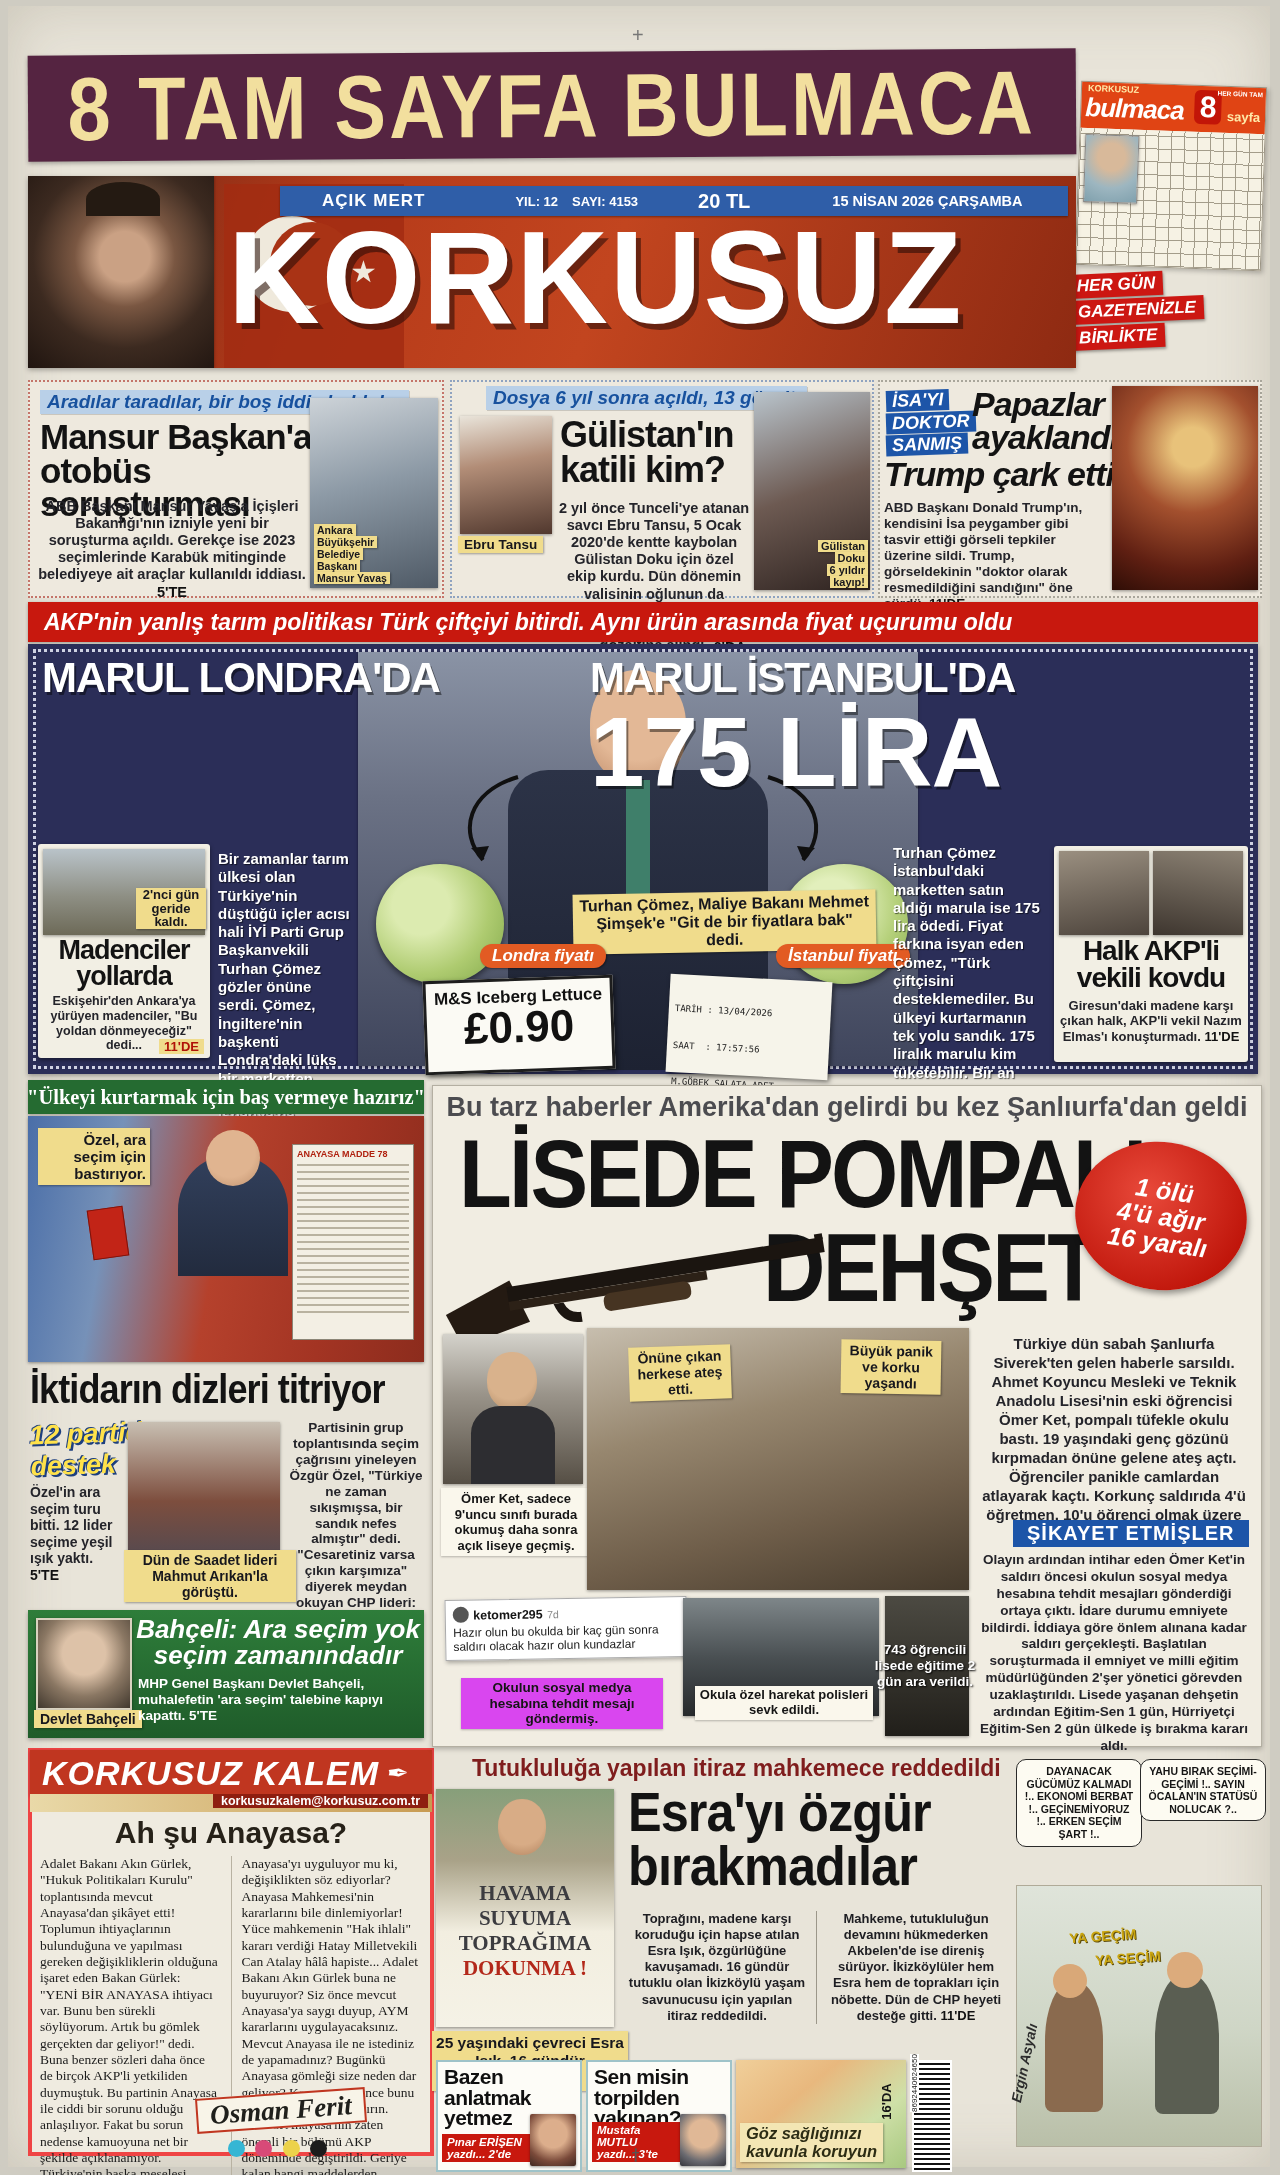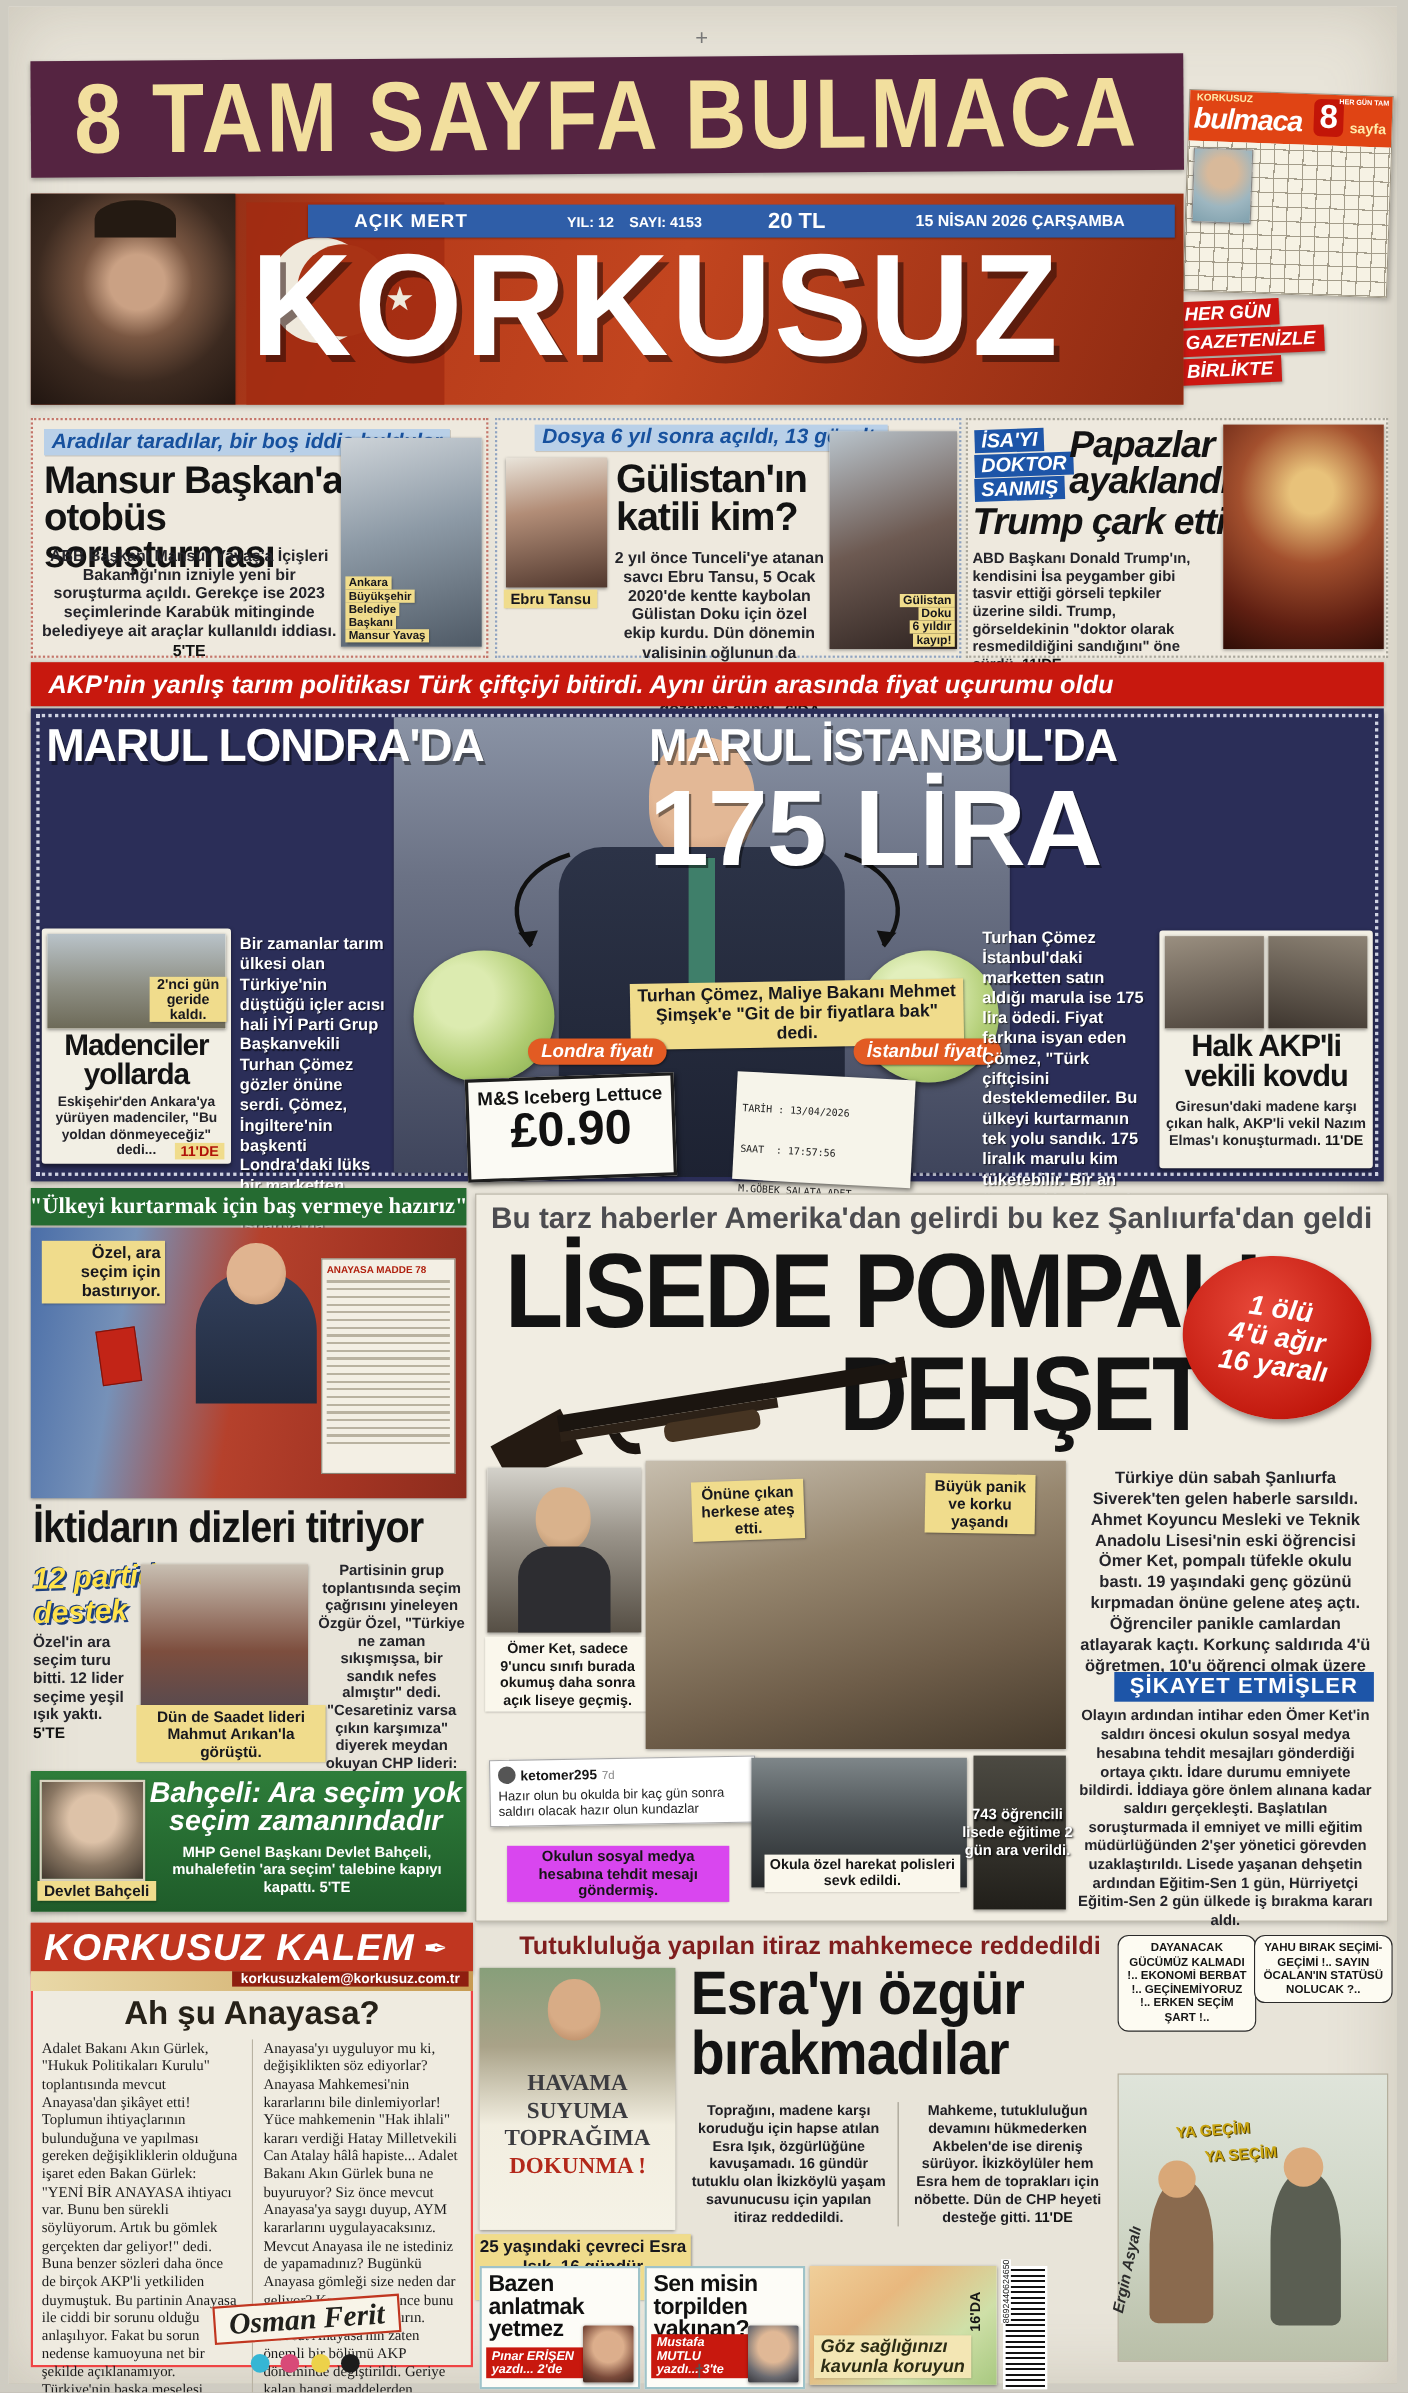--- a/index.html
+++ b/index.html
@@ -303,26 +303,26 @@
     </div>
   </section>
 
   <section class="abs" style="left:28px;top:1610px;width:396px;height:128px;background:linear-gradient(180deg,#2e7d3a,#1f5c2a);box-shadow:0 2px 4px rgba(0,0,0,.3);">
     <div class="abs photo" style="left:8px;top:8px;width:92px;height:88px;background:radial-gradient(circle at 50% 38%,#ddc2a8 0 30%,#8a7763 60%,#41382e);border:2px solid #d9d2c0;"></div>
     <span class="abs ylabel" style="left:6px;top:100px;font-size:14px;padding:1px 6px;">Devlet Bahçeli</span>
     <div class="abs" style="left:108px;top:6px;width:284px;text-align:center;color:#fff;font-weight:900;font-style:italic;font-size:26px;line-height:1;">
       <div>Bahçeli: Ara seçim yok</div>
       <div>seçim zamanındadır</div>
     </div>
-    <div class="abs" style="left:110px;top:66px;width:282px;color:#fff;font-weight:bold;font-size:13.5px;text-align:center;line-height:1.2;">
+    <div class="abs" style="left:110px;top:66px;width:282px;color:#fff;font-weight:bold;font-size:13.5px;text-align:left;line-height:1.2;">
       <span>MHP Genel Başkanı Devlet Bahçeli, muhalefetin 'ara seçim' talebine kapıyı kapattı. </span><span style="font-weight:900;">5'TE</span>
     </div>
   </section>
 
-  <section class="abs" style="left:28px;top:1748px;width:398px;height:400px;background:#efebe0;border:2px solid #ef4444;">
+  <section class="abs" style="left:28px;top:1748px;width:398px;height:400px;background:#efebe0;border:4px solid #ef4444;">
     <div class="kalem-head" style="height:46px;margin:-2px;">
       <span style="font-size:34px;font-weight:900;font-style:italic;margin-left:12px;letter-spacing:1px;white-space:nowrap;">KORKUSUZ KALEM</span>
       <span style="font-size:26px;margin-left:8px;">✒</span>
     </div>
     <div style="height:18px;background:linear-gradient(90deg,#e9d9a8,#c89b52);margin:-2px -2px 0;position:relative;">
       <span style="position:absolute;right:4px;top:0;background:#8e1e10;color:#fff;font-size:12.5px;font-weight:bold;padding:0 8px;">korkusuzkalem@korkusuz.com.tr</span>
     </div>
     <div style="text-align:center;font-size:30px;font-weight:900;color:#262118;margin-top:4px;">Ah şu Anayasa?</div>
     <div style="display:flex;gap:10px;padding:6px 8px 0;">
       <div class="serifcol" style="width:50%;">Adalet Bakanı Akın Gürlek, "Hukuk Politikaları Kurulu" toplantısında mevcut Anayasa'dan şikâyet etti! Toplumun ihtiyaçlarının bulunduğuna ve yapılması gereken değişikliklerin olduğuna işaret eden Bakan Gürlek: "YENİ BİR ANAYASA ihtiyacı var. Bunu ben sürekli söylüyorum. Artık bu gömlek gerçekten dar geliyor!" dedi. Buna benzer sözleri daha önce de birçok AKP'li yetkiliden duymuştuk. Bu partinin Anayasa ile ciddi bir sorunu olduğu anlaşılıyor. Fakat bu sorun nedense kamuoyuna net bir şekilde açıklanamıyor. Türkiye'nin başka meselesi yokmuş gibi hep "Anayasa'yı değiştirmek" konusu pişirilip pişirilip önümüze getiriliyor. Mevcut</div>

